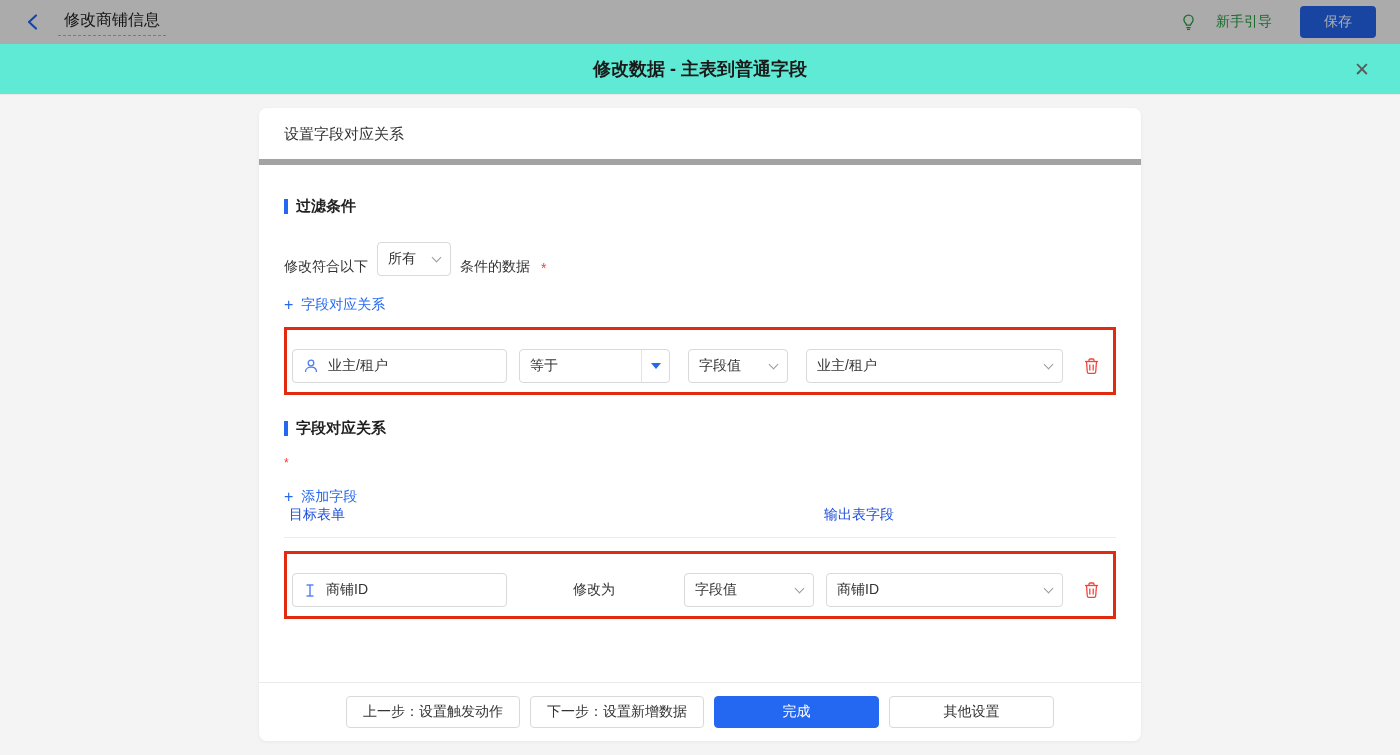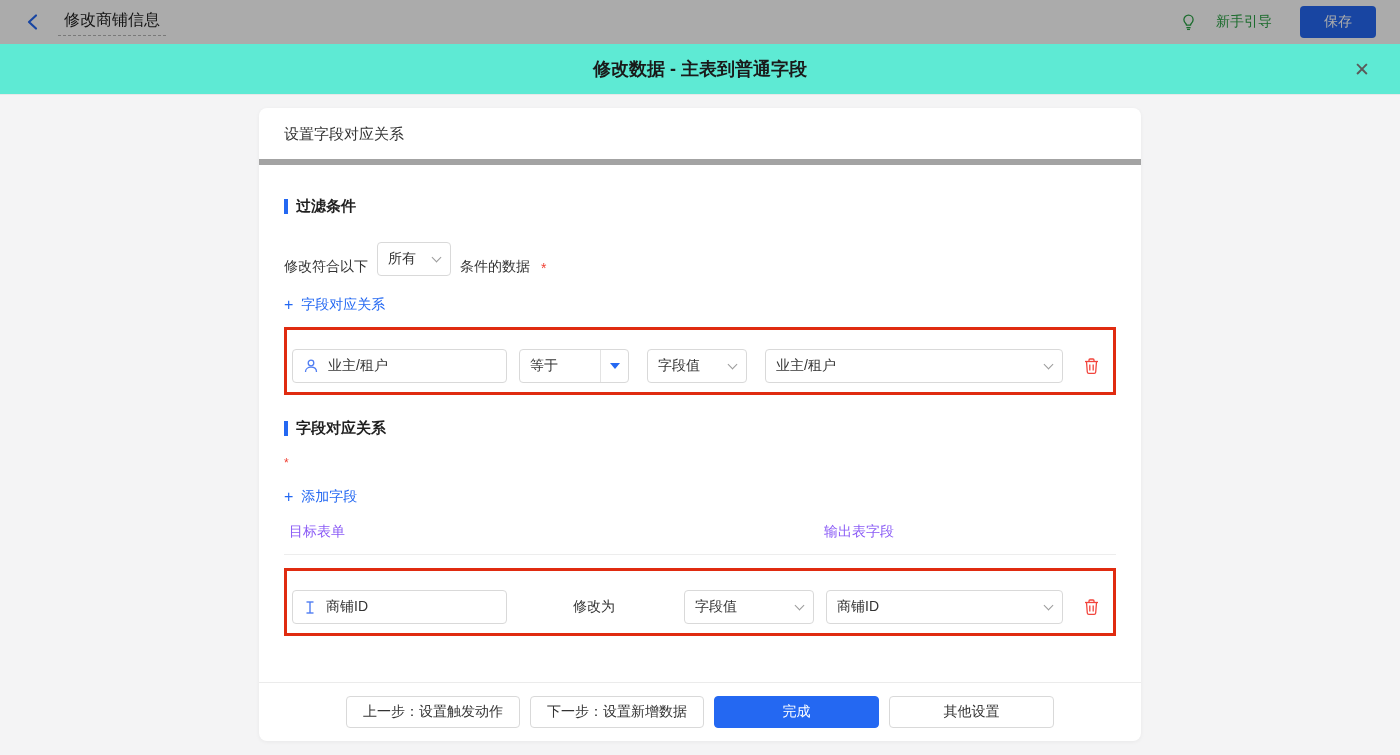--- a/index.html
+++ b/index.html
@@ -59,37 +59,37 @@
   .plus { font-size:16px; line-height:1; }
 
   .hl-box { border:3px solid #e02b10; margin-top:13px;
     padding:19px 13px 9px 5px; display:flex; align-items:center; }
 
   .input-box { width:215px; height:34px; border:1px solid #d9d9d9;
     border-radius:4px; background:#fff; display:flex; align-items:center;
     gap:9px; padding:0 10px; font-size:14px; color:#333; cursor:text; }
   .input-box svg { flex:none; }
 
-  .op-select { width:110px; padding:0; margin-left:12px; }
+  .op-select { width:151px; padding:0; margin-left:12px; }
   .op-label { flex:1; padding:0 10px; }
   .op-caret { width:28px; height:100%; border-left:1px solid #e3e3e3;
     display:flex; align-items:center; justify-content:center; }
   .caret { width:0; height:0; border-left:5px solid transparent;
     border-right:5px solid transparent; border-top:6px solid #2468f2; }
 
   .type-select { width:100px; margin-left:18px; }
   .value-select { flex:1; margin-left:18px; }
   .trash { margin-left:20px; display:flex; align-items:center; cursor:pointer; flex:none; }
 
   .desc-row { display:flex; align-items:center; gap:7px; margin-top:18px;
     font-size:14px; color:#333; }
   .add-link2 { margin-top:18px; }
 
-  .cols { position:relative; margin-top:17px; padding:0 0 13px 5px;
-    border-bottom:1px solid #ededed; font-size:14px; color:#8b5cf6; }
+  .cols { position:relative; padding:0 0 13px 5px;
+    border-bottom:1px solid #ededed; font-size:14px; color:#1d4ed8; }
   .col2 { position:absolute; left:540px; top:0; }
 
   .mid-label { width:150px; text-align:center; font-size:14px; color:#333;
     margin-left:12px; }
   .type-select2 { width:130px; margin-left:15px; }
   .value-select2 { flex:1; margin-left:12px; }
 
   .card-footer { border-top:1px solid #ebebeb; height:59px; display:flex;
     align-items:center; justify-content:center; gap:10px; }
   .btn { height:32px; min-width:165px; padding:0 16px; border:1px solid #d9d9d9;

